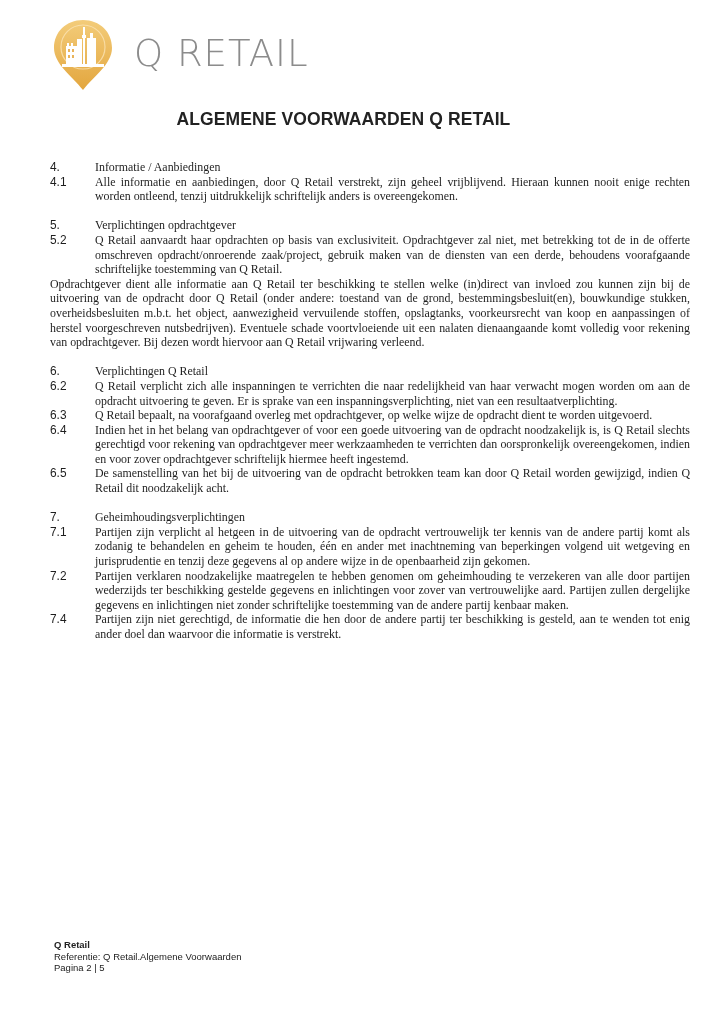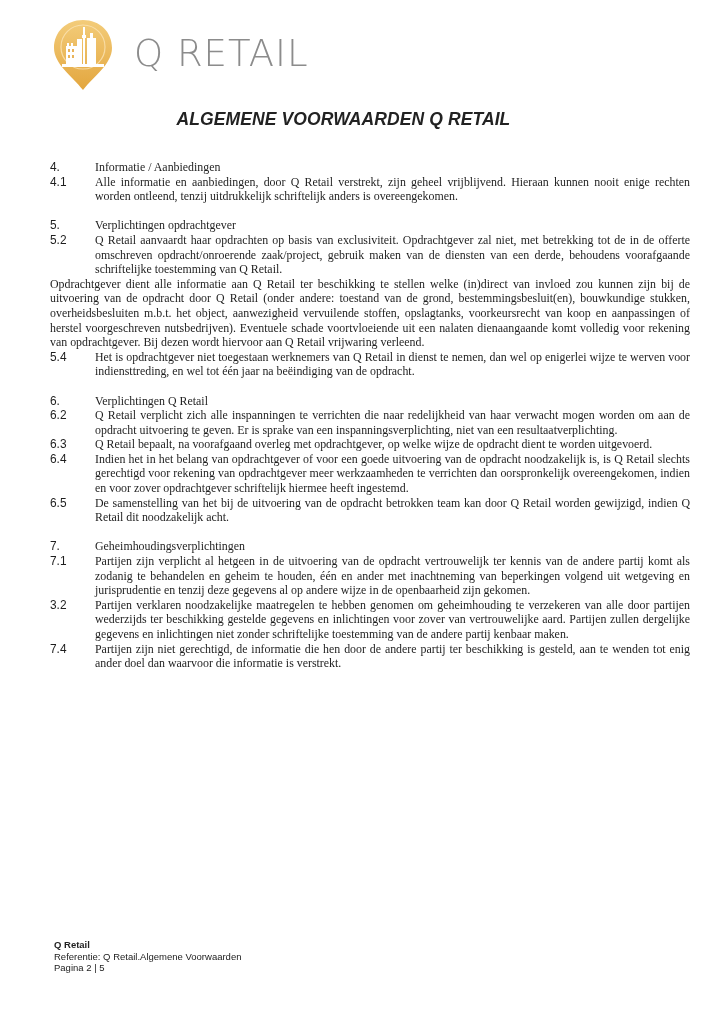--- a/index.html
+++ b/index.html
@@ -26,21 +26,20 @@
     color: #8c8c8c;
     margin-top: -4px;
   }
   .doc-title {
     position: absolute; left: 0; width: 687px; top: 109px;
     text-align: center;
     font-weight: bold;
     font-size: 17.5px;
     color: #222;
     letter-spacing: 0.1px;
-    font-style: italic;
   }
   .content {
     position: absolute; left: 50px; top: 160px; width: 640px;
     font-size: 11.9px;
     line-height: 14.6px;
   }
   .section { margin-bottom: 14.6px; }
   .row { display: flex; }
   .num { width: 45px; flex: 0 0 45px; }
   .txt { flex: 1; text-align: justify; font-family: Liberation Serif, serif; }
@@ -106,24 +105,20 @@
         <span class="num">5.</span>
         <span class="txt">Verplichtingen opdrachtgever</span>
       </div>
       <div class="row">
         <span class="num">5.2</span>
         <span class="txt">Q Retail aanvaardt haar opdrachten op basis van exclusiviteit. Opdrachtgever zal niet, met betrekking tot de in de offerte omschreven opdracht/onroerende zaak/project, gebruik maken van de diensten van een derde, behoudens voorafgaande schriftelijke toestemming van Q Retail.</span>
       </div>
       <div class="row">
         <span class="txt">Opdrachtgever dient alle informatie aan Q Retail ter beschikking te stellen welke (in)direct van invloed zou kunnen zijn bij de uitvoering van de opdracht door Q Retail (onder andere: toestand van de grond, bestemmingsbesluit(en), bouwkundige stukken, overheidsbesluiten m.b.t. het object, aanwezigheid vervuilende stoffen, opslagtanks, voorkeursrecht van koop en aanpassingen of herstel voorgeschreven nutsbedrijven). Eventuele schade voortvloeiende uit een nalaten dienaangaande komt volledig voor rekening van opdrachtgever. Bij dezen wordt hiervoor aan Q Retail vrijwaring verleend.</span>
       </div>
-      <div class="row">
-        <span class="num">5.4</span>
-        <span class="txt">Het is opdrachtgever niet toegestaan werknemers van Q Retail in dienst te nemen, dan wel op enigerlei wijze te werven voor indiensttreding, en wel tot één jaar na beëindiging van de opdracht.</span>
-      </div>
     </div>
 
     <div class="section">
       <div class="row">
         <span class="num">6.</span>
         <span class="txt">Verplichtingen Q Retail</span>
       </div>
       <div class="row">
         <span class="num">6.2</span>
         <span class="txt">Q Retail verplicht zich alle inspanningen te verrichten die naar redelijkheid van haar verwacht mogen worden om aan de opdracht uitvoering te geven. Er is sprake van een inspanningsverplichting, niet van een resultaatverplichting.</span>
@@ -145,21 +140,21 @@
     <div class="section">
       <div class="row">
         <span class="num">7.</span>
         <span class="txt">Geheimhoudingsverplichtingen</span>
       </div>
       <div class="row">
         <span class="num">7.1</span>
         <span class="txt">Partijen zijn verplicht al hetgeen in de uitvoering van de opdracht vertrouwelijk ter kennis van de andere partij komt als zodanig te behandelen en geheim te houden, één en ander met inachtneming van beperkingen volgend uit wetgeving en jurisprudentie en tenzij deze gegevens al op andere wijze in de openbaarheid zijn gekomen.</span>
       </div>
       <div class="row">
-        <span class="num">3.2</span>
+        <span class="num">7.2</span>
         <span class="txt">Partijen verklaren noodzakelijke maatregelen te hebben genomen om geheimhouding te verzekeren van alle door partijen wederzijds ter beschikking gestelde gegevens en inlichtingen voor zover van vertrouwelijke aard. Partijen zullen dergelijke gegevens en inlichtingen niet zonder schriftelijke toestemming van de andere partij kenbaar maken.</span>
       </div>
       <div class="row">
         <span class="num">7.4</span>
         <span class="txt">Partijen zijn niet gerechtigd, de informatie die hen door de andere partij ter beschikking is gesteld, aan te wenden tot enig ander doel dan waarvoor die informatie is verstrekt.</span>
       </div>
     </div>
 
   </div>
 

